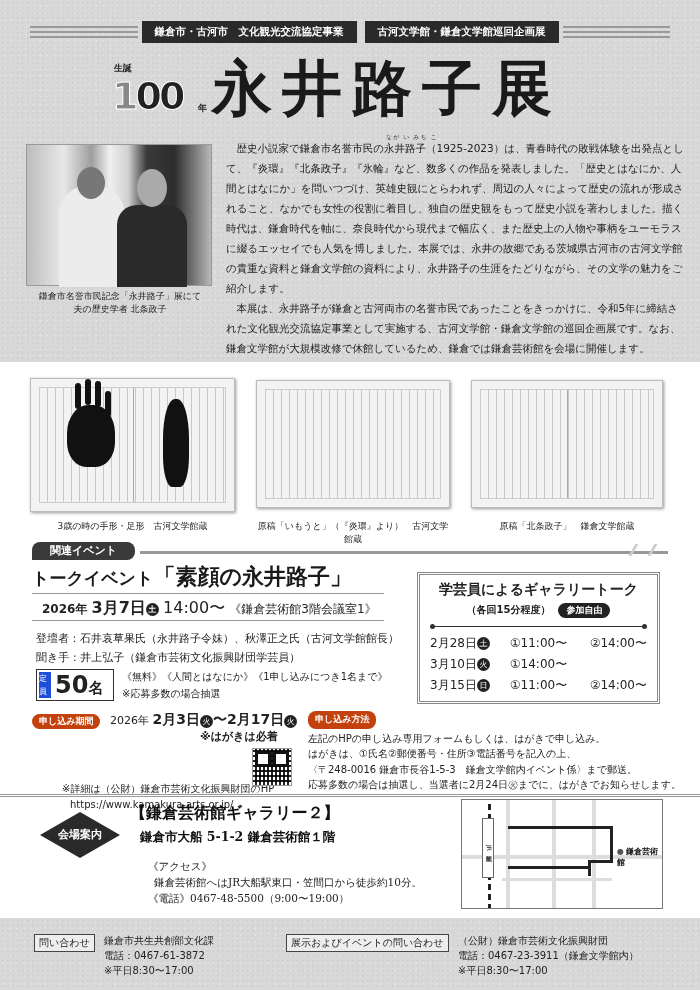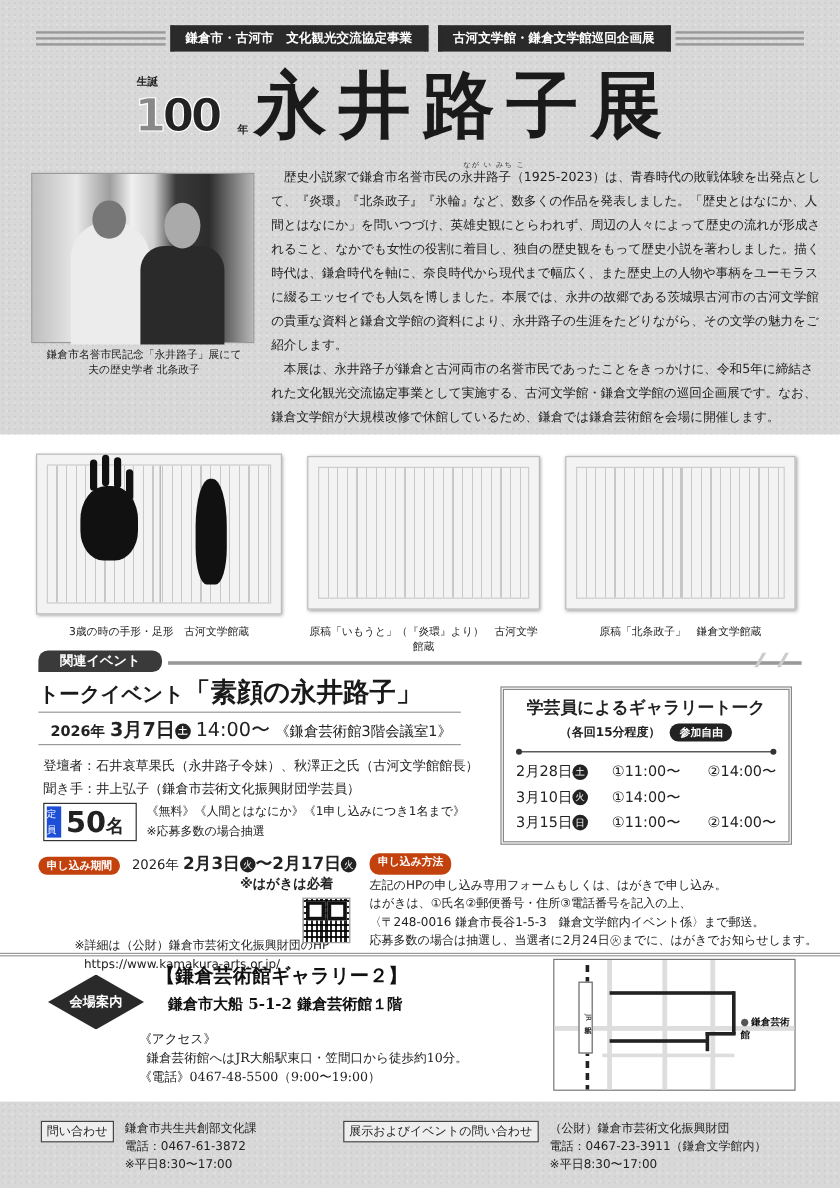--- a/index.html
+++ b/index.html
@@ -111,21 +111,21 @@
   .qr::before { left:2px; top:2px; } .qr::after { right:2px; top:2px; }
   .method { position: absolute; left: 308px; top: 711px; width: 385px; font-size: 10px; line-height: 15.5px; color: #222; }
   .method-body { margin-top: 2px; }
 
   .venue-sep { position: absolute; left: 0; top: 794px; width: 700px; border-top: 3px double #999; }
   .venue-badge { position: absolute; left: 40px; top: 812px; width: 80px; height: 46px; }
   .venue-badge .diamond { position: absolute; left: 0; top: 0; width: 80px; height: 46px; background: #2a2a2a; clip-path: polygon(50% 0, 100% 50%, 50% 100%, 0 50%); }
   .venue-badge .vtxt { position: absolute; left: 0; right: 0; top: 15px; text-align: center; color: #fff; font-size: 11px; font-weight: bold; }
   .venue-name { position: absolute; left: 130px; top: 803px; font-family: "DejaVu Serif", "Liberation Serif", serif; font-size: 16px; font-weight: bold; color: #111; }
   .venue-addr { position: absolute; left: 140px; top: 829px; font-family: "DejaVu Serif", "Liberation Serif", serif; font-size: 12.5px; font-weight: bold; color: #111; }
-  .venue-info { position: absolute; left: 116px; top: 858px; font-family: "DejaVu Serif", "Liberation Serif", serif; font-size: 10.5px; line-height: 16px; color: #222; }
+  .venue-info { position: absolute; left: 148px; top: 858px; font-family: "DejaVu Serif", "Liberation Serif", serif; font-size: 10.5px; line-height: 16px; color: #222; }
   .map { position: absolute; left: 461px; top: 799px; width: 202px; height: 110px; border: 1px solid #777; background: #fff; overflow: hidden; }
   .map .road { position: absolute; background: #ddd; }
   .map .route { position: absolute; background: #222; }
   .map .rail { position: absolute; left: 26px; top: 0; width: 3px; height: 110px; background: repeating-linear-gradient(0deg, #222 0 6px, #fff 6px 10px); }
   .map .station { position: absolute; left: 20px; top: 18px; width: 12px; height: 60px; border: 1px solid #666; background: #fff; font-size: 6px; writing-mode: vertical-rl; text-align: center; }
   .map .dest { position: absolute; left: 155px; top: 46px; font-size: 8px; font-weight: bold; color: #111; font-family: "DejaVu Serif", serif; }
   .map .dest::before { content: "●"; margin-right: 2px; color: #555; }
 
   .footer { position: absolute; left: 0; top: 918px; width: 700px; height: 72px;
     background: #d8d8d8;

